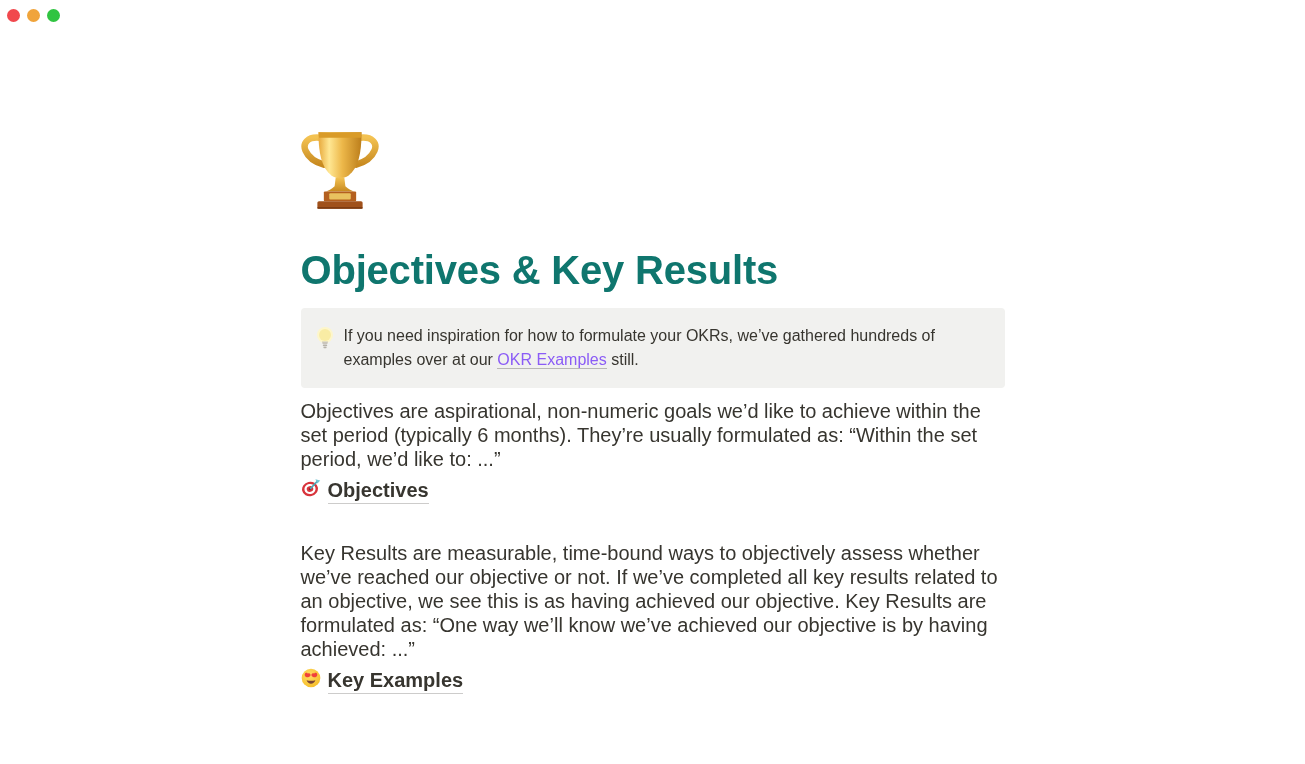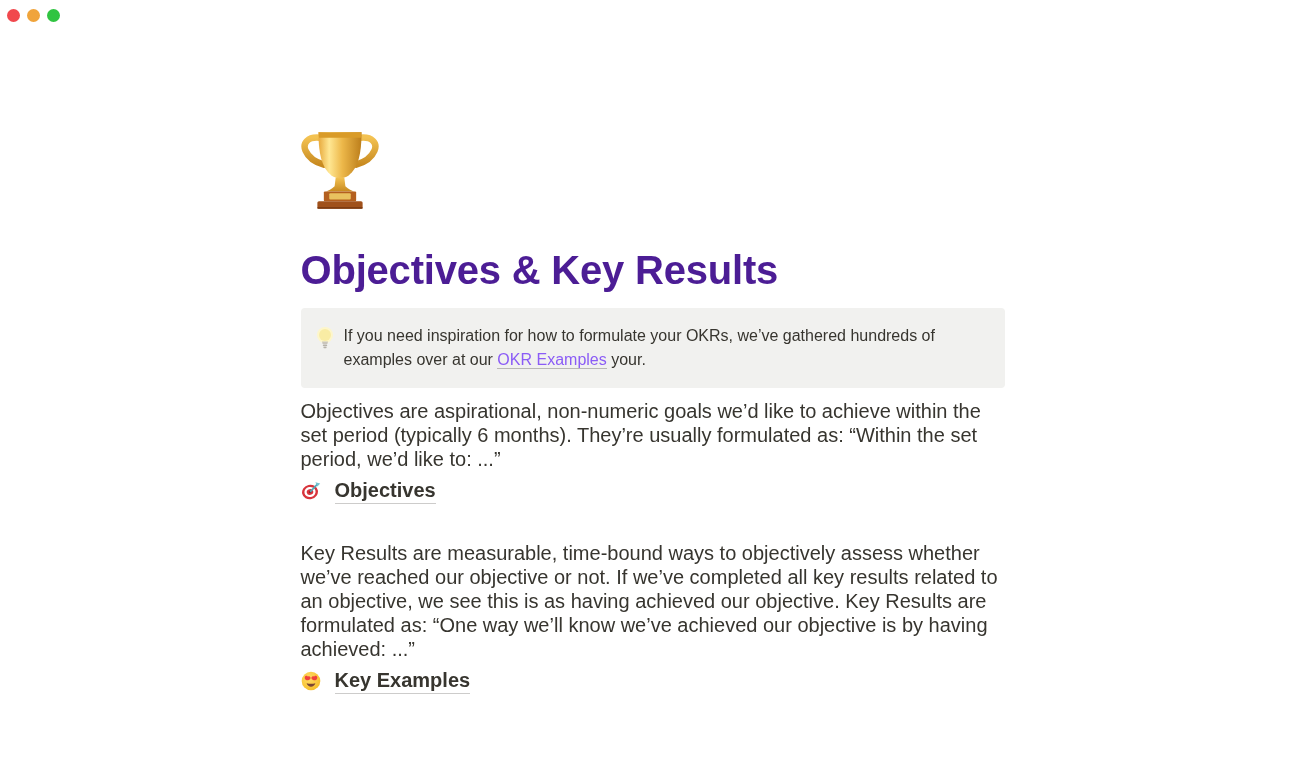--- a/index.html
+++ b/index.html
@@ -30,21 +30,21 @@
 
   .page-icon-wrap { height: 84px; margin-bottom: 6px; }
   .page-icon-wrap svg { display: block; }
 
   .page-title {
     margin-top: 34px;
     font-size: 40px;
     line-height: 1.2;
     font-weight: 700;
     letter-spacing: -0.2px;
-    color: #4c1d95;
+    color: #0f766e;
   }
 
   
   .callout {
     margin-top: 14px;
     background: #F1F1EF;
     border-radius: 4px;
     padding: 16px 16px 16px 14px;
     display: flex;
     align-items: flex-start;
@@ -70,22 +70,21 @@
     padding: 3px 0;
     font-size: 20px;
     line-height: 24px;
   }
   .block.first-para { margin-top: 8px; }
   .block-empty { height: 30px; }
 
   
   .page-link-block {
     display: flex;
-    align-items: center;
-    gap: 14px;
+    gap: 7px;
     cursor: pointer;
     width: fit-content;
   }
   .emoji-sm { width: 20px; height: 20px; flex: 0 0 auto; display: inline-flex; }
   .emoji-sm svg, .emoji-md svg { display: block; }
   .page-link-label {
     font-weight: 600;
     color: #37352F;
     border-bottom: 1px solid rgba(55,53,47,0.25);
     padding-bottom: 1px;
@@ -140,21 +139,21 @@
     <div class="callout">
       <span class="emoji-md">
         <svg width="20" height="26" viewBox="0 0 20 26">
           <circle cx="10" cy="10" r="8" fill="#FDF6CB"></circle>
           <circle cx="10" cy="10" r="6" fill="#F9ECA4"></circle>
           <path d="M7,16.5 L13,16.5 L12.4,19 L7.6,19 Z" fill="#C9C5BC"></path>
           <rect x="7.8" y="19.6" width="4.4" height="1.6" rx="0.8" fill="#B6B2A9"></rect>
           <rect x="8.4" y="21.8" width="3.2" height="1.4" rx="0.7" fill="#B6B2A9"></rect>
         </svg>
       </span>
-      <p class="callout-text"><span>If you need inspiration for how to formulate your OKRs, we’ve gathered hundreds of examples over at our </span><a class="inline-link">OKR Examples</a><span> your.</span></p>
+      <p class="callout-text"><span>If you need inspiration for how to formulate your OKRs, we’ve gathered hundreds of examples over at our </span><a class="inline-link">OKR Examples</a><span> still.</span></p>
     </div>
 
     <p class="block first-para">Objectives are aspirational, non-numeric goals we’d like to achieve within the set period (typically 6 months). They’re usually formulated as: “Within the set period, we’d like to: ...”</p>
 
     <div class="block page-link-block">
       <span class="emoji-sm">
         <svg width="20" height="20" viewBox="0 0 20 20">
           <g transform="rotate(-12 9 11)">
             <ellipse cx="9" cy="11" rx="8" ry="7.2" fill="#D8343C"></ellipse>
             <ellipse cx="9" cy="11" rx="5.6" ry="5" fill="#FFFFFF"></ellipse>

